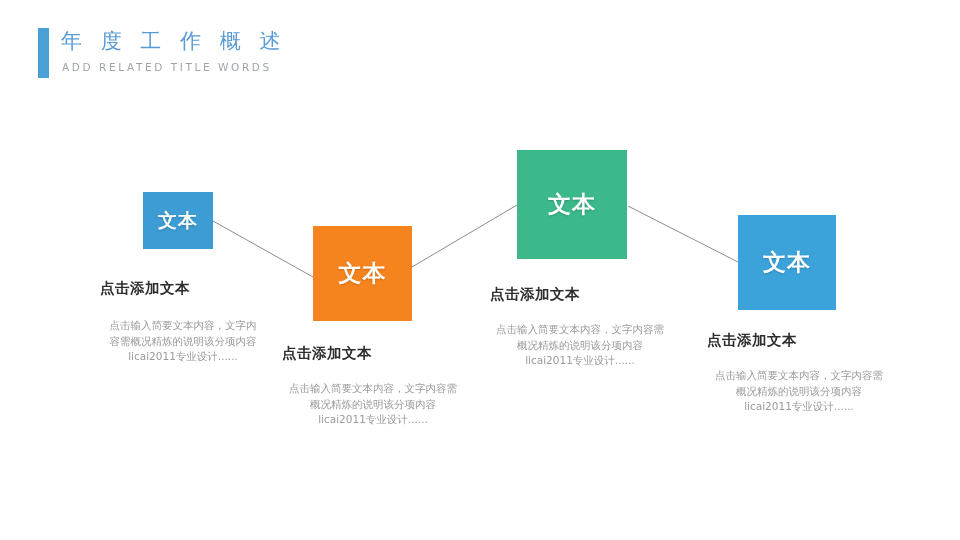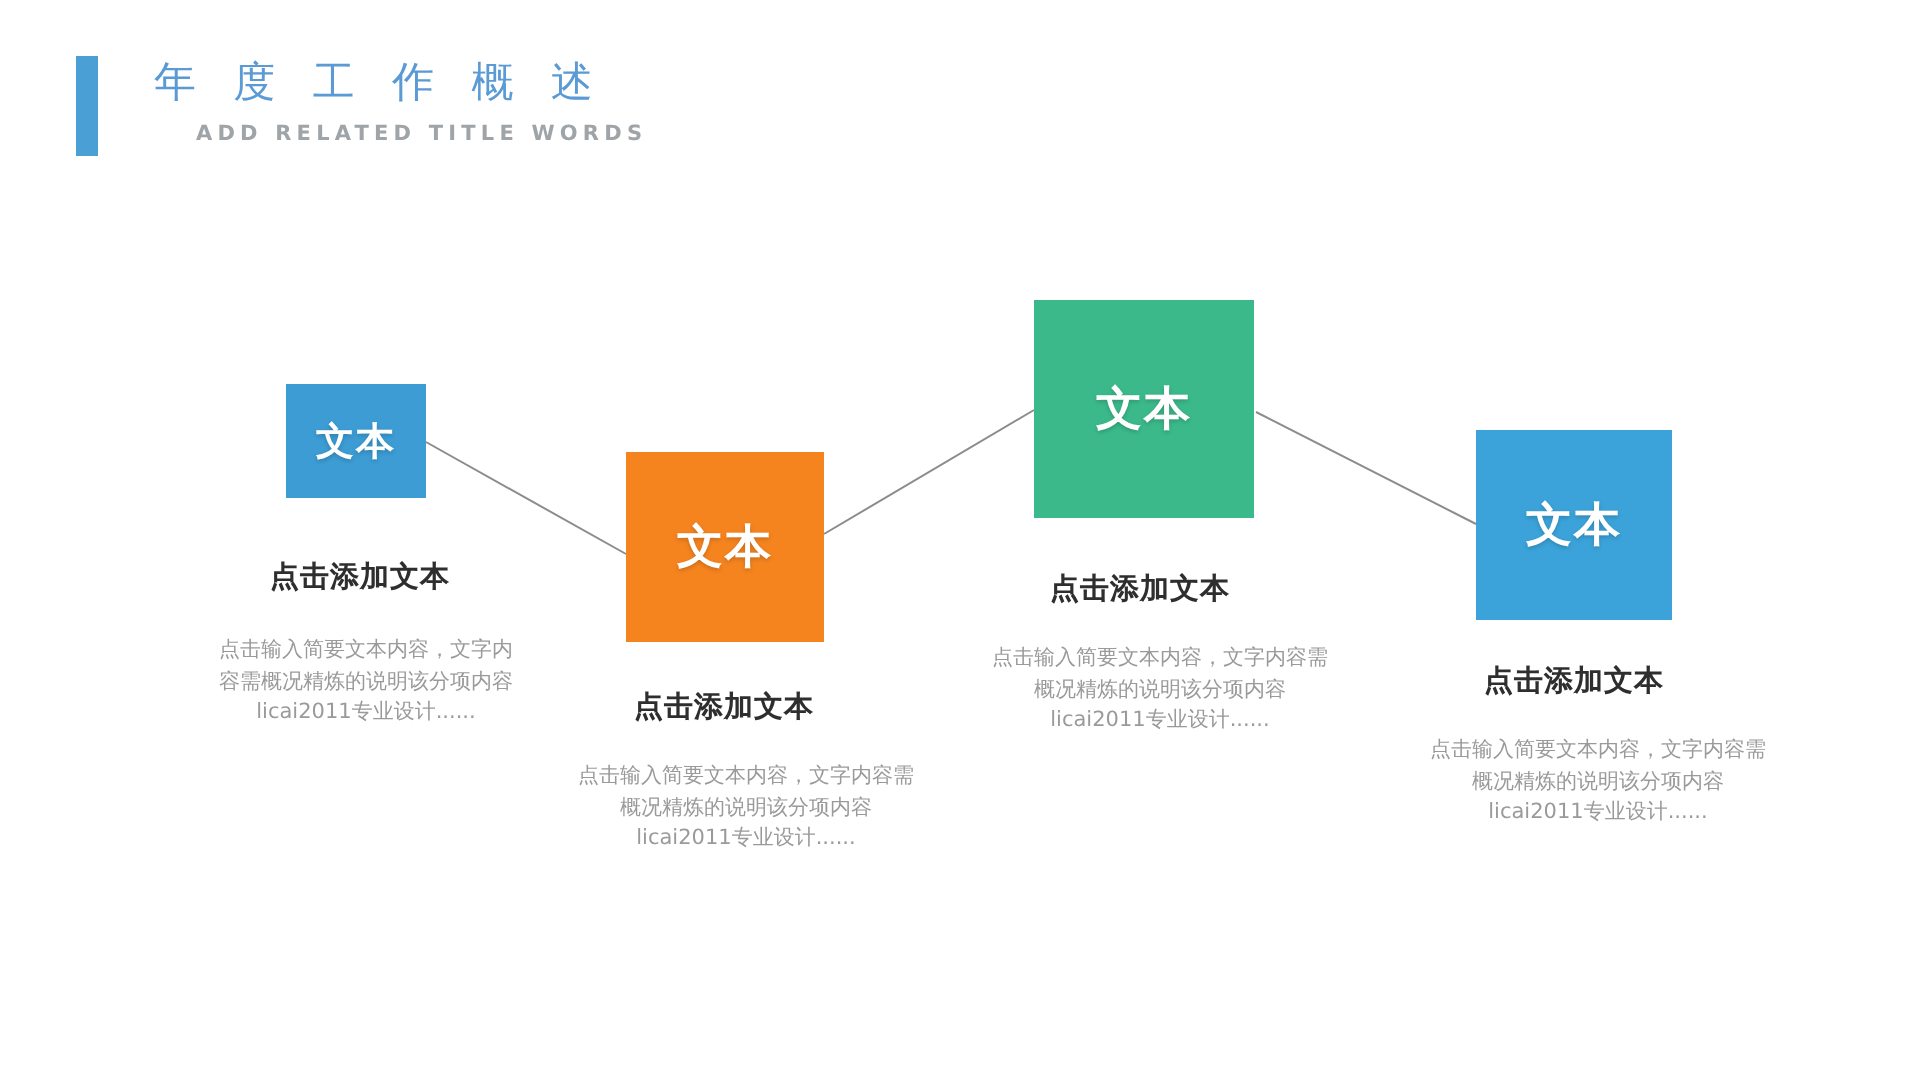--- a/index.html
+++ b/index.html
@@ -35,41 +35,40 @@
   #accent-bar {
     position: absolute;
     left: 0;
     top: 2px;
     width: 11px;
     height: 50px;
     background: #4a9fd4;
   }
   #title-main {
     position: absolute;
-    left: 39px;
+    left: 23px;
     top: 0px;
     font-size: 21px;
     line-height: 30px;
     color: #5b9bd5;
     letter-spacing: 6px;
     white-space: nowrap;
     font-weight: 400;
     font-family: "DejaVu Sans", "Liberation Sans", sans-serif;
   }
   #title-sub {
     position: absolute;
     left: 24px;
     top: 34px;
     font-size: 10.5px;
     line-height: 14px;
     color: #9fa4a8;
     letter-spacing: 2.6px;
     white-space: nowrap;
-    font-weight: 700;
-    margin-left: 36px;
+    font-weight: 400;
   }
 
   
   #connectors {
     position: absolute;
     left: 0;
     top: 0;
     width: 960px;
     height: 540px;
     pointer-events: none;
@@ -90,21 +89,21 @@
     font-weight: bold;
     letter-spacing: 1px;
     text-shadow: 0 1px 2px rgba(0,0,0,0.18);
     font-family: "DejaVu Sans", "Liberation Sans", sans-serif;
   }
   .node-heading {
     position: absolute;
     font-size: 14.5px;
     font-weight: bold;
     color: #2e2e2e;
-    text-align: center;
+    text-align: left;
     white-space: nowrap;
     letter-spacing: 0.5px;
     font-family: "DejaVu Sans", "Liberation Sans", sans-serif;
   }
   .node-body {
     position: absolute;
     font-size: 10.5px;
     line-height: 15.5px;
     color: #9a9a9a;
     text-align: center;

